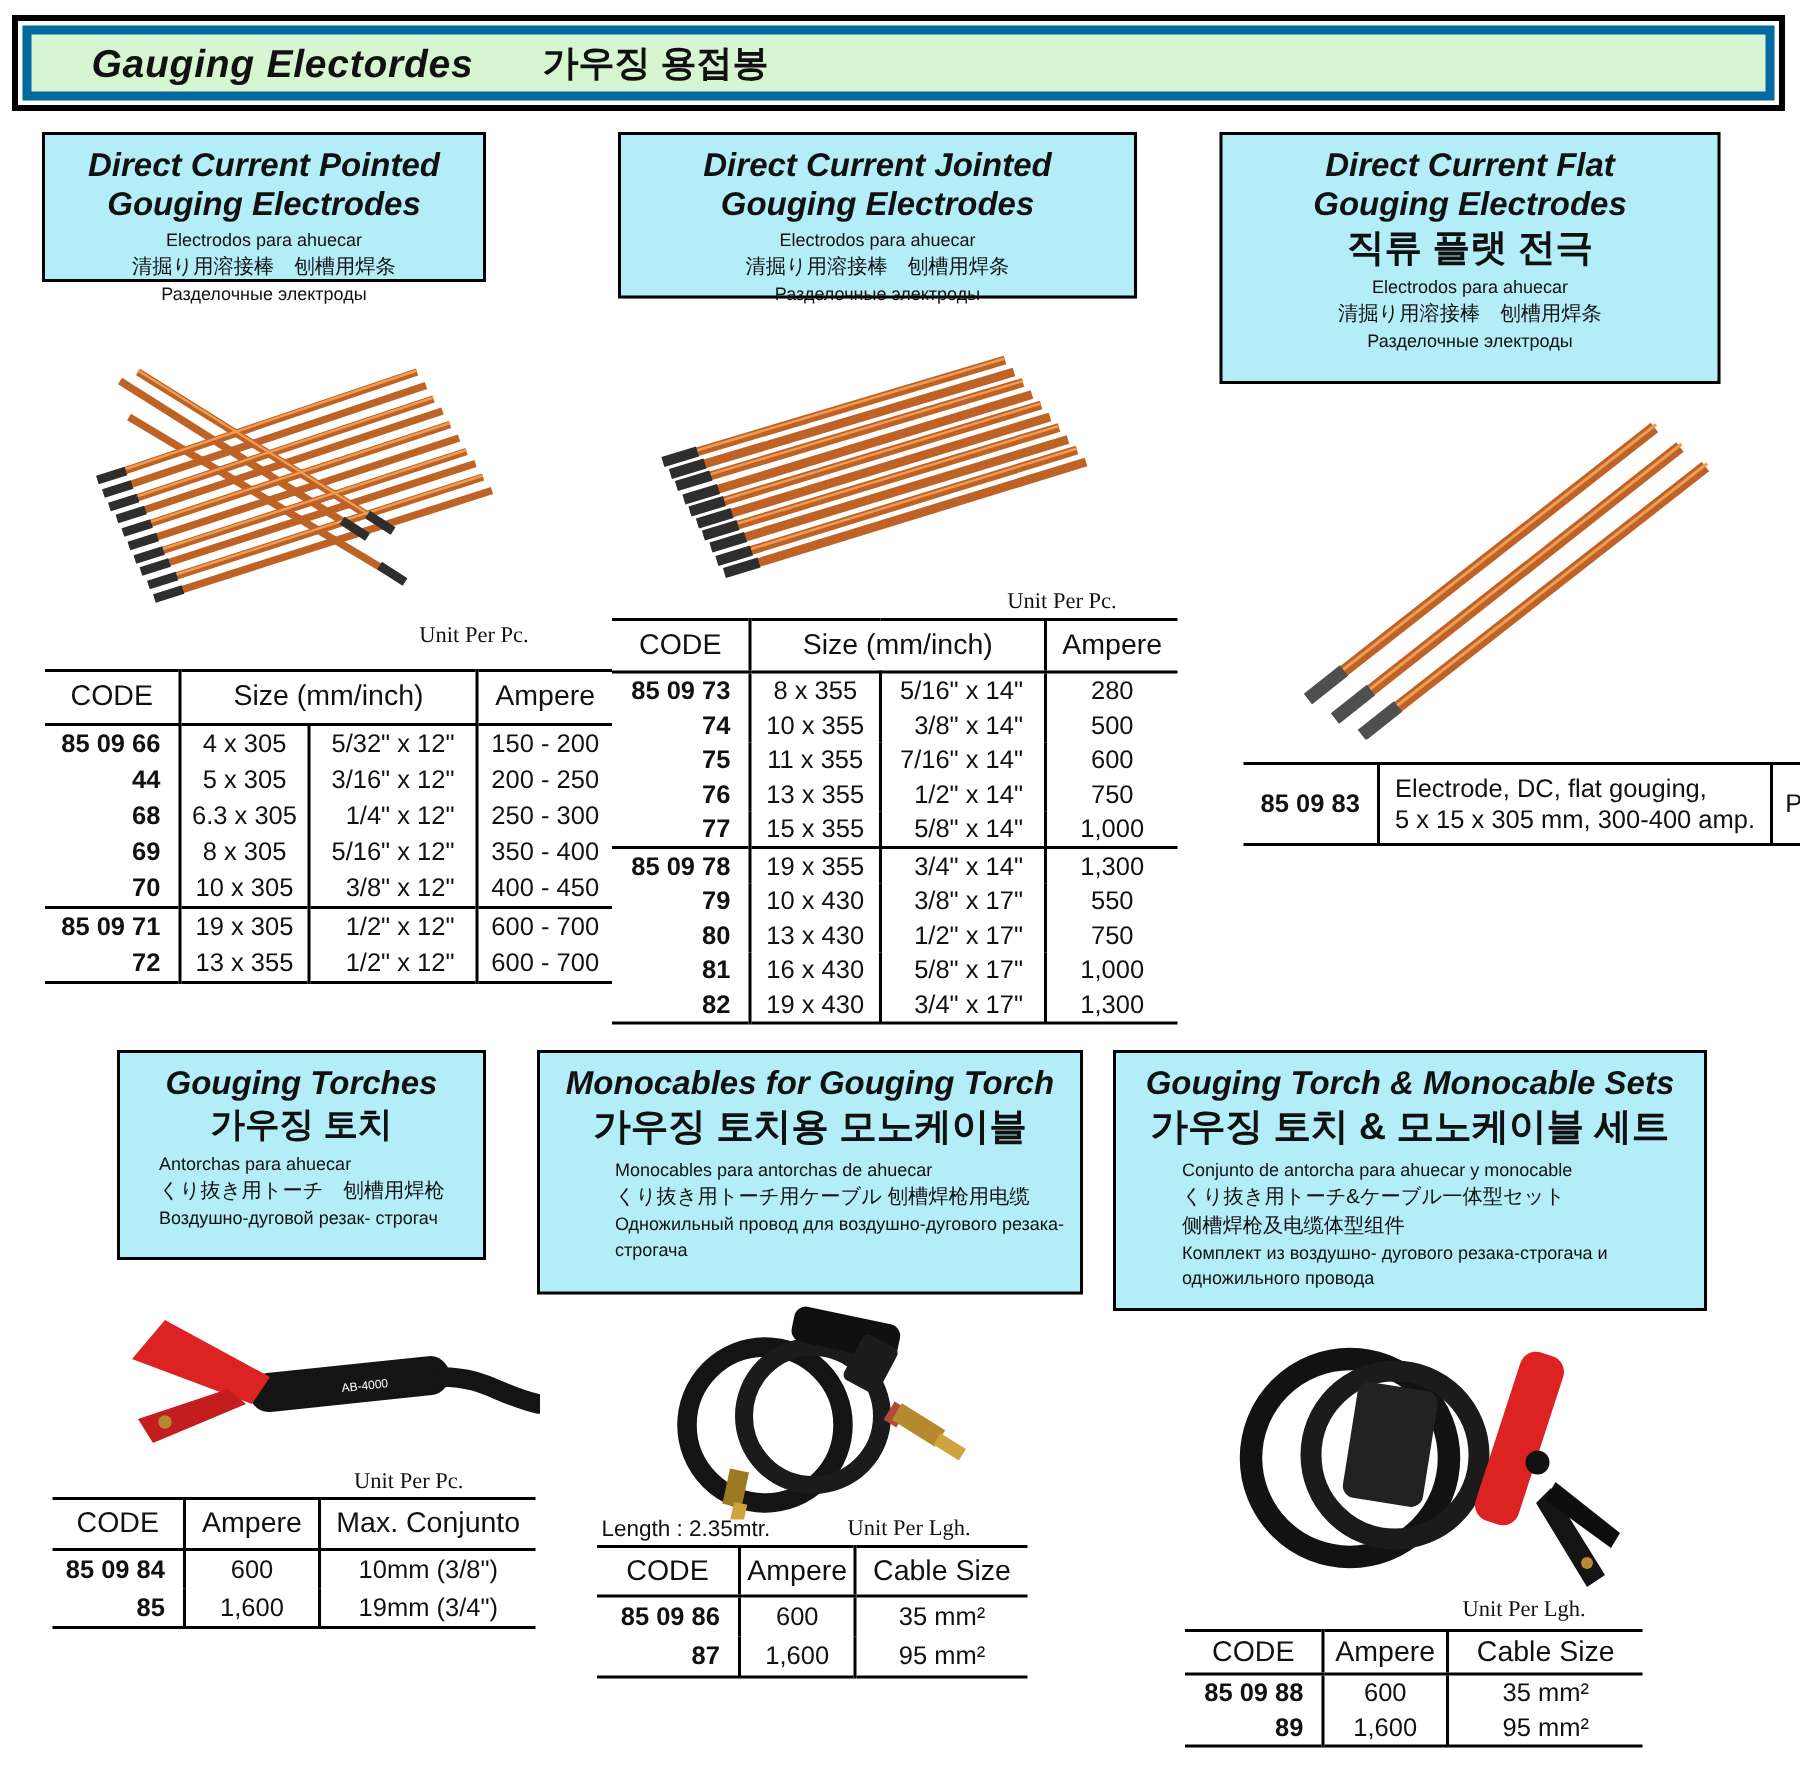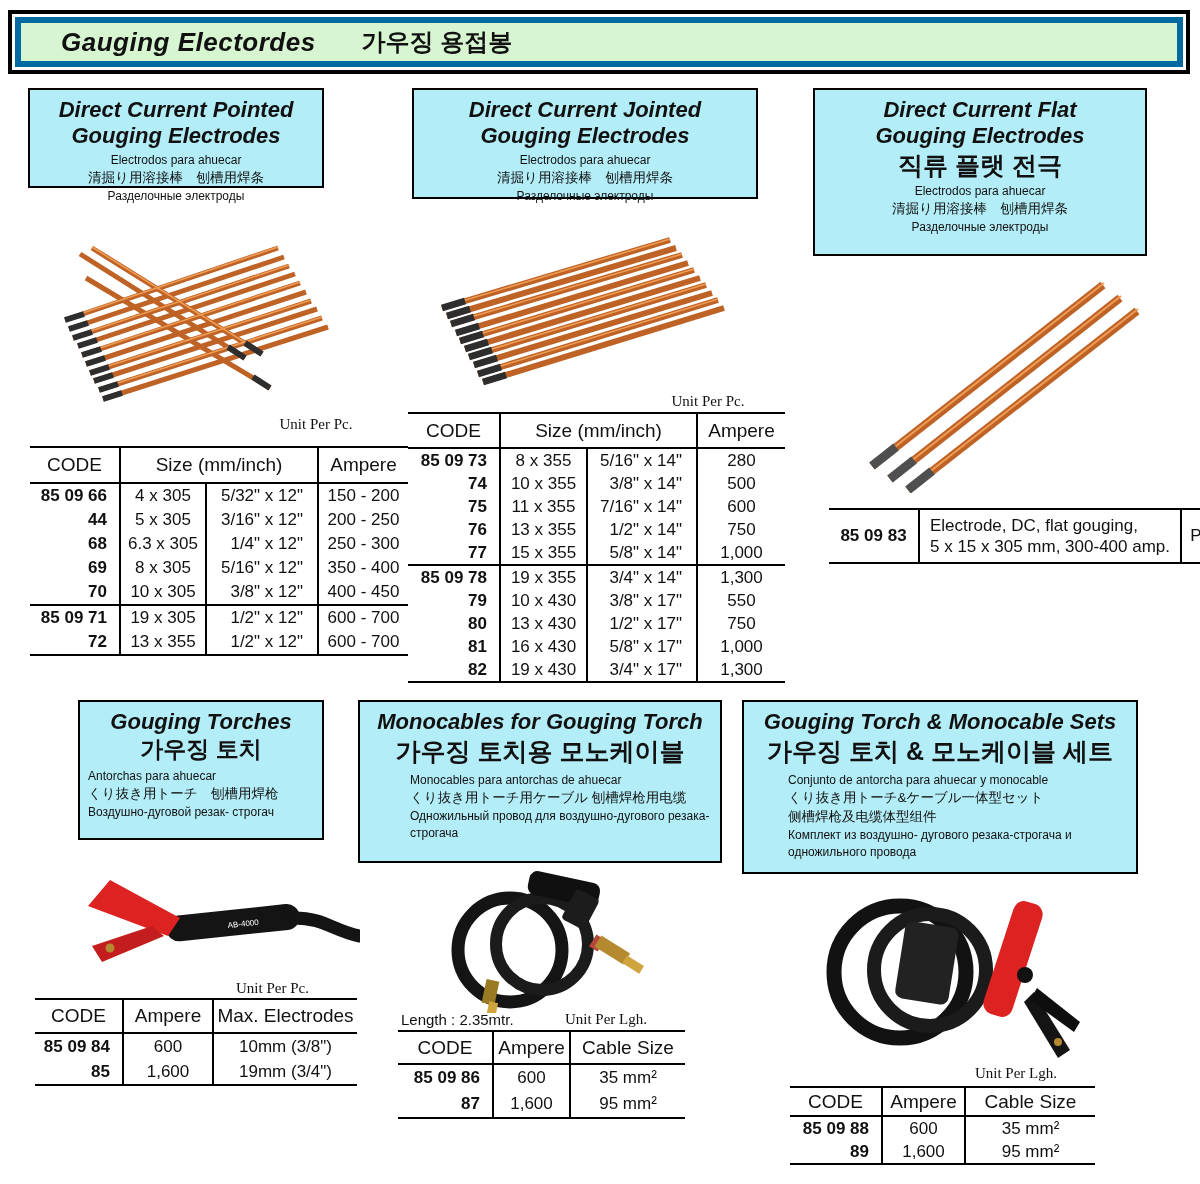--- a/index.html
+++ b/index.html
@@ -19,21 +19,21 @@
   .title-ko{font-size:24px;font-weight:bold;margin-left:46px;}
 
   
   .hbox{position:absolute;background:var(--box-bg);border:2px solid #000;box-sizing:border-box;
         text-align:center;padding-top:7px;}
   .hbox .t{font-size:22px;font-weight:bold;font-style:italic;line-height:1.18;}
   .hbox .tko{font-size:25px;font-weight:bold;line-height:1.35;}
   .hbox .tko-sm{font-size:23px;font-weight:bold;line-height:1.3;}
   .hbox .s{font-size:12px;line-height:1.45;}
   .hbox .s-cjk{font-size:13.5px;line-height:1.4;}
-  .hbox.pad18 .s,.hbox.pad18 .s-cjk{text-align:left;padding-left:8px;}
+  .hbox.pad18 .s,.hbox.pad18 .s-cjk{text-align:left;padding-left:26px;}
   .hbox.pad50 .s,.hbox.pad50 .s-cjk{text-align:left;padding-left:50px;padding-right:8px;}
   .hbox.pad44 .s,.hbox.pad44 .s-cjk{text-align:left;padding-left:44px;padding-right:10px;}
   .hbox .sp{height:3px;}
 
   .b1{left:28px;top:88px;width:296px;height:100px;}
   .b2{left:412px;top:88px;width:346px;height:111px;}
   .b3{left:813px;top:88px;width:334px;height:168px;}
   .b4{left:78px;top:700px;width:246px;height:140px;}
   .b5{left:358px;top:700px;width:364px;height:163px;}
   .b6{left:742px;top:700px;width:396px;height:174px;}
@@ -448,21 +448,21 @@
   <table class="tbl t4">
     <colgroup>
         <col style="width:88px">
         <col style="width:90px">
         <col style="width:144px">
       </colgroup>
     <thead>
       <tr>
         <th>CODE</th>
         <th class="bl">Ampere</th>
-        <th class="bl">Max. Electrodes</th>
+        <th class="bl">Max. Conjunto</th>
       </tr>
     </thead>
     <tbody>
         <tr>
           <td class="c-code">85 09 84</td>
           <td class="c-ctr bl">600</td>
           <td class="c-ctr bl">10mm (3/8")</td>
         </tr>
         <tr>
           <td class="c-code">85</td>

